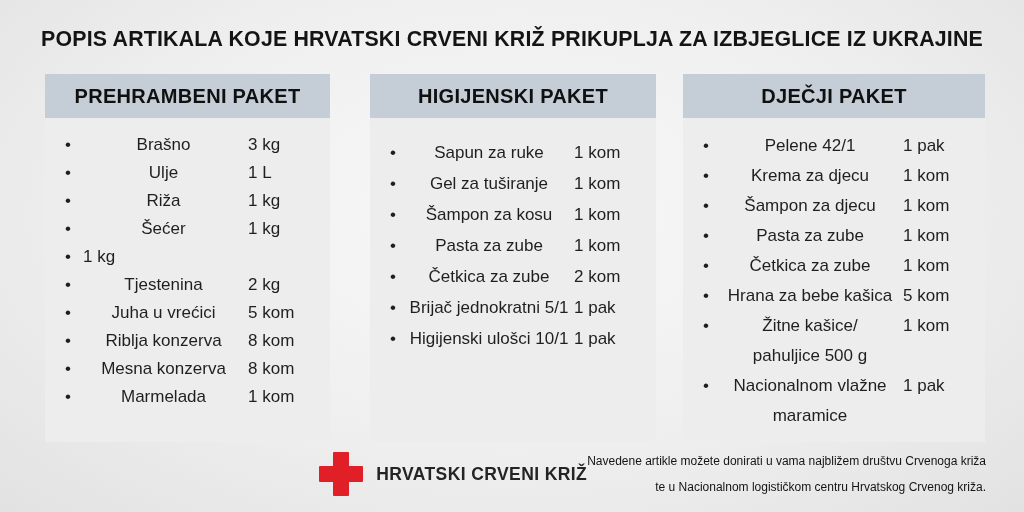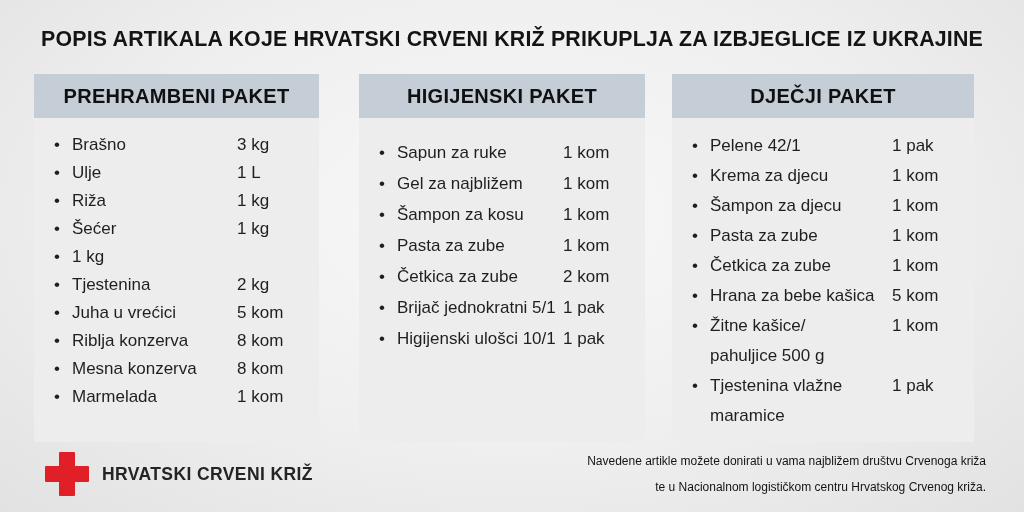--- a/index.html
+++ b/index.html
@@ -11,46 +11,46 @@
     background: radial-gradient(ellipse at 50% 42%, #f8f8f8 0%, #efefef 55%, #e2e2e2 100%);
   }
 
   .title {
     position:absolute; top:26px; left:0; width:1024px;
     text-align:center; font-size:22px; font-weight:bold;
     color:#141414; letter-spacing:0.2px; transform:scaleX(0.97);
     white-space:nowrap;
   }
 
-  .panels { position:absolute; top:74px; left:34px; display:flex; }
+  .panels { position:absolute; top:74px; left:45px; display:flex; }
   .panel { background:#ededed; height:368px; display:flex; flex-direction:column; }
   .panel:nth-child(1) { width:285px; margin-right:40px; }
   .panel:nth-child(2) { width:286px; margin-right:27px; }
   .panel:nth-child(3) { width:302px; }
 
   .panel-header {
     height:44px; background:#c5ced7; flex:none;
     display:flex; align-items:center; justify-content:center;
     font-size:20px; font-weight:bold; color:#101010; letter-spacing:0.3px;
   }
 
   .panel-body { padding:13px 16px 0 20px; font-size:17px; color:#1f1f1f; }
   .panel:nth-child(1) .panel-body .row { line-height:28px; }
   .panel:nth-child(2) .panel-body { padding-top:19px; }
   .panel:nth-child(2) .panel-body .row { line-height:31px; }
   .panel:nth-child(3) .panel-body .row { line-height:30px; }
 
   .row { display:flex; align-items:flex-start; }
   .bullet { flex:none; width:18px; }
-  .lbl { flex:1; padding-right:4px; }
+  .lbl { flex:1; padding-right:4px;text-align:center; }
   .qty { flex:none; width:66px; text-align:left; }
 
   .footer {
     position:absolute; left:45px; top:448px; width:941px;
-    display:flex; justify-content:space-between; align-items:center;
+    display:flex; justify-content:flex-end; align-items:center;
   }
   .brand { display:flex; align-items:center; }
   .cross { position:relative; width:44px; height:44px; flex:none; margin-right:13px; }
   .cross::before {
     content:""; position:absolute; left:14px; top:0; width:16px; height:44px;
     background:var(--red,#e01f26); border-radius:1px;
   }
   .cross::after {
     content:""; position:absolute; left:0; top:14px; width:44px; height:16px;
     background:var(--red,#e01f26); border-radius:1px;
@@ -146,21 +146,21 @@
           <div class="row">
             <span class="bullet">•</span>
             <span class="lbl">
               <div>Sapun za ruke</div>
             </span>
             <span class="qty">1 kom</span>
           </div>
           <div class="row">
             <span class="bullet">•</span>
             <span class="lbl">
-              <div>Gel za najbližem</div>
+              <div>Gel za tuširanje</div>
             </span>
             <span class="qty">1 kom</span>
           </div>
           <div class="row">
             <span class="bullet">•</span>
             <span class="lbl">
               <div>Šampon za kosu</div>
             </span>
             <span class="qty">1 kom</span>
           </div>
@@ -244,21 +244,21 @@
             <span class="bullet">•</span>
             <span class="lbl">
               <div>Žitne kašice/</div>
               <div>pahuljice 500 g</div>
             </span>
             <span class="qty">1 kom</span>
           </div>
           <div class="row">
             <span class="bullet">•</span>
             <span class="lbl">
-              <div>Tjestenina vlažne</div>
+              <div>Nacionalnom vlažne</div>
               <div>maramice</div>
             </span>
             <span class="qty">1 pak</span>
           </div>
         </div>
   </div>
 </div>
 
   <div class="footer">
     <div class="brand">

